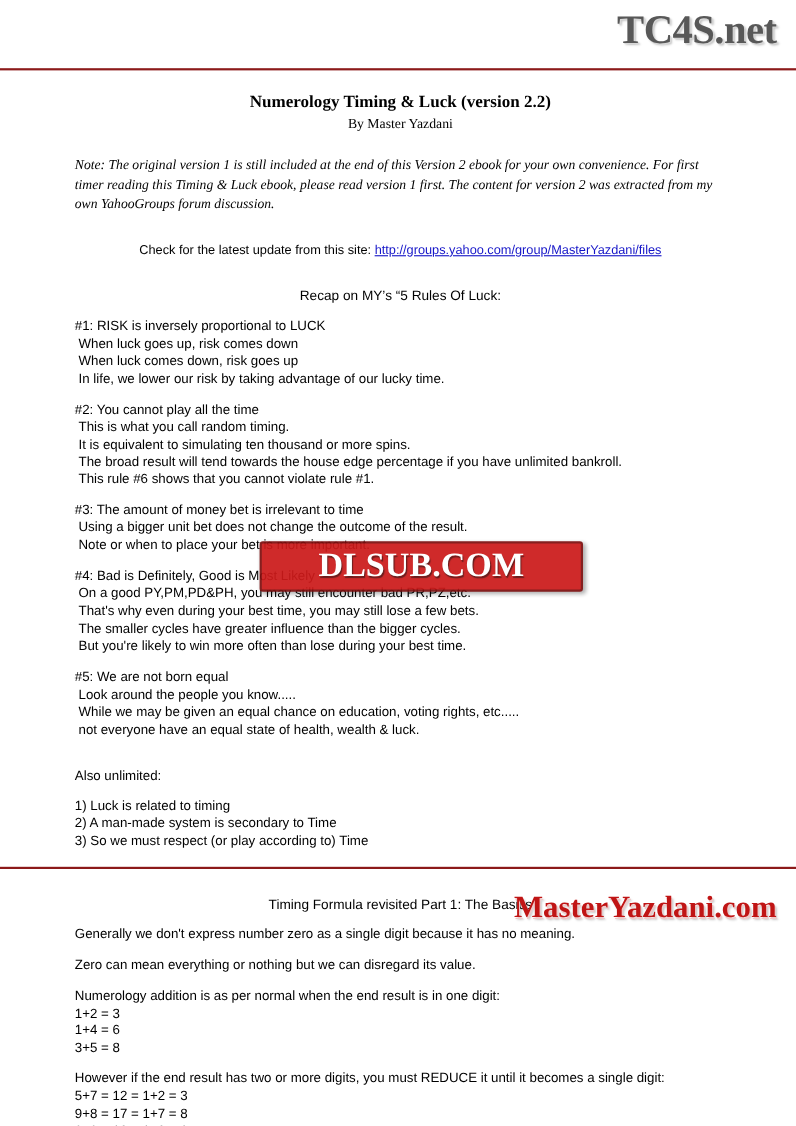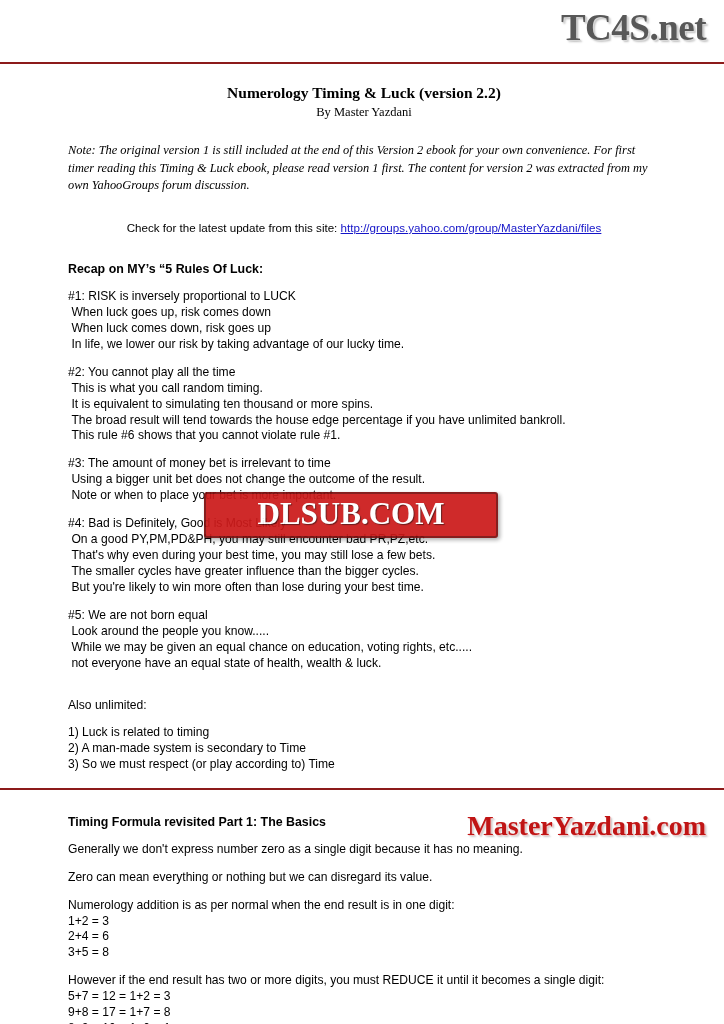--- a/index.html
+++ b/index.html
@@ -77,38 +77,39 @@
     margin: 0 0 28px 0;
     font-family: "Liberation Sans", sans-serif;
   }
   .update-line a,
   .update-link {
     color: #1414c8;
     text-decoration: underline;
   }
   .heading {
     font-size: 12.4px;
-    font-weight: bold;
+    font-weight: normal;
     margin: 0 0 13px 0;
+    text-align: center;
   }
   .para {
     font-size: 12.1px;
     line-height: 1.32;
     margin: 0 0 12px 0;
     white-space: pre-wrap;
   }
   .para.tight { margin-bottom: 11px; }
   .block-gap { height: 14px; }
   .section-gap { height: 30px; }
 
   
   .wm-center {
     position: absolute;
     top: 492px;
-    left: 204px;
+    left: 236px;
     width: 290px;
     text-align: center;
     font-family: "Liberation Serif", serif;
     font-weight: bold;
     font-size: 31px;
     color: #ffffff;
     background: #cc1a1a;
     border: 2px solid #7c0f0f;
     border-radius: 3px;
     padding: 2px 0 4px 0;
@@ -191,21 +192,21 @@
 3) So we must respect (or play according to) Time</div>
 
     <div class="section-gap"></div>
 
     <div class="heading">Timing Formula revisited Part 1: The Basics</div>
 
     <div class="para">Generally we don't express number zero as a single digit because it has no meaning.</div>
     <div class="para">Zero can mean everything or nothing but we can disregard its value.</div>
     <div class="para">Numerology addition is as per normal when the end result is in one digit:
 1+2 = 3
-2+4 = 6
+1+4 = 6
 3+5 = 8</div>
     <div class="para">However if the end result has two or more digits, you must REDUCE it until it becomes a single digit:
 5+7 = 12 = 1+2 = 3
 9+8 = 17 = 1+7 = 8
 8+2 = 10 = 1+0 = 1</div>
 
   </div>
 
   <div class="wm-center">DLSUB.COM</div>
 

